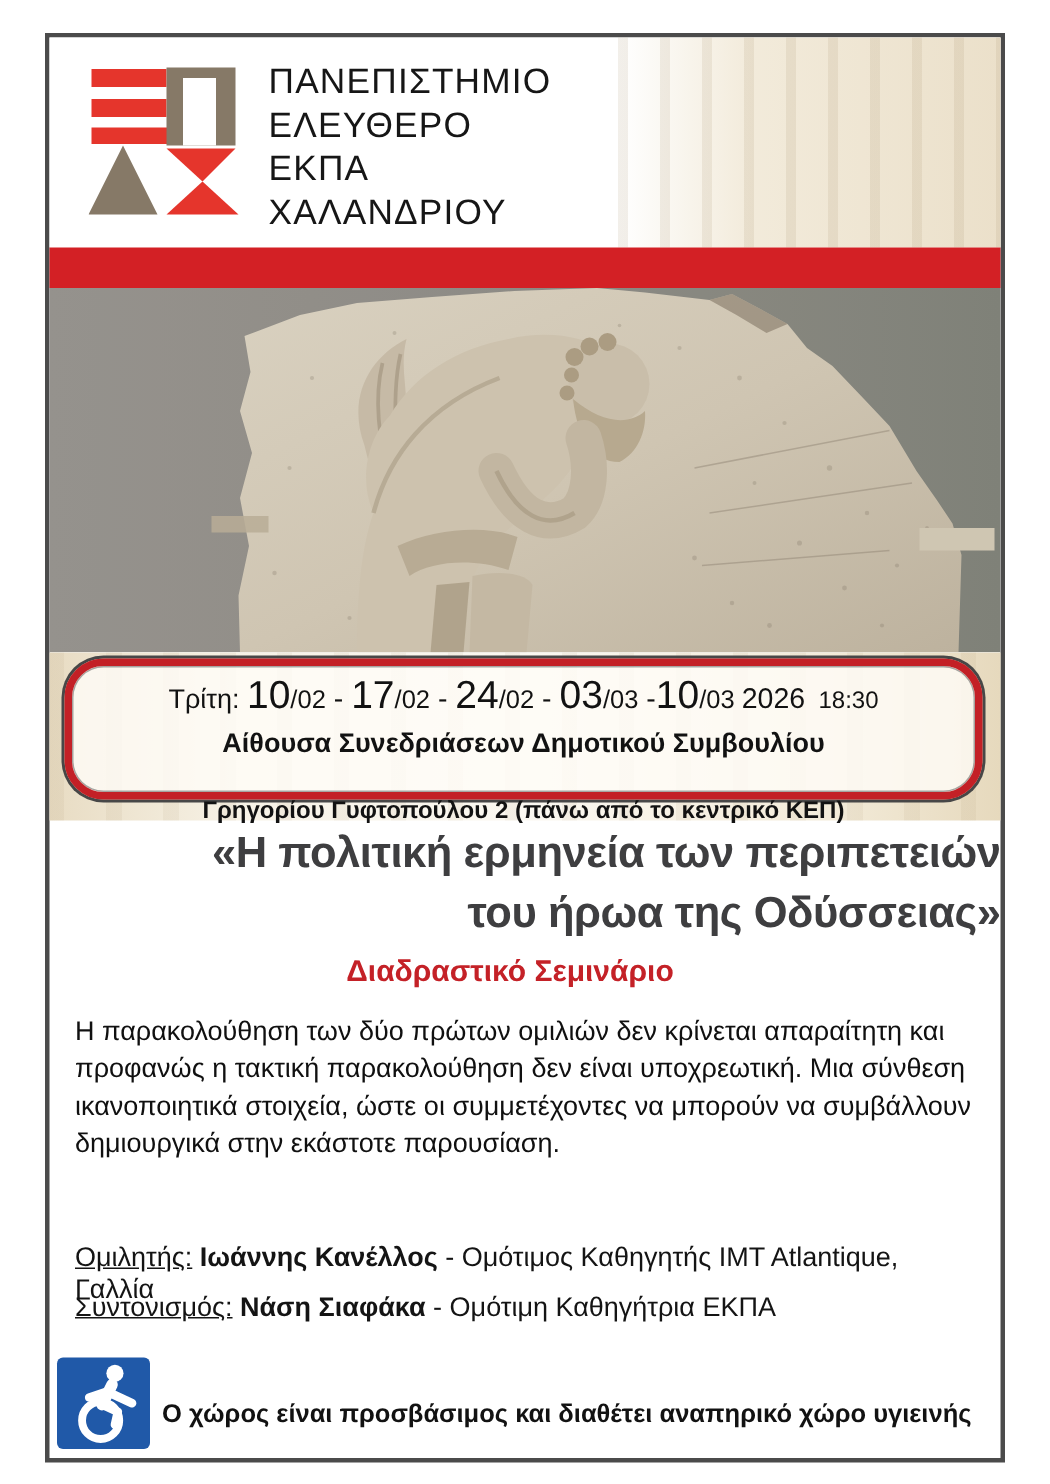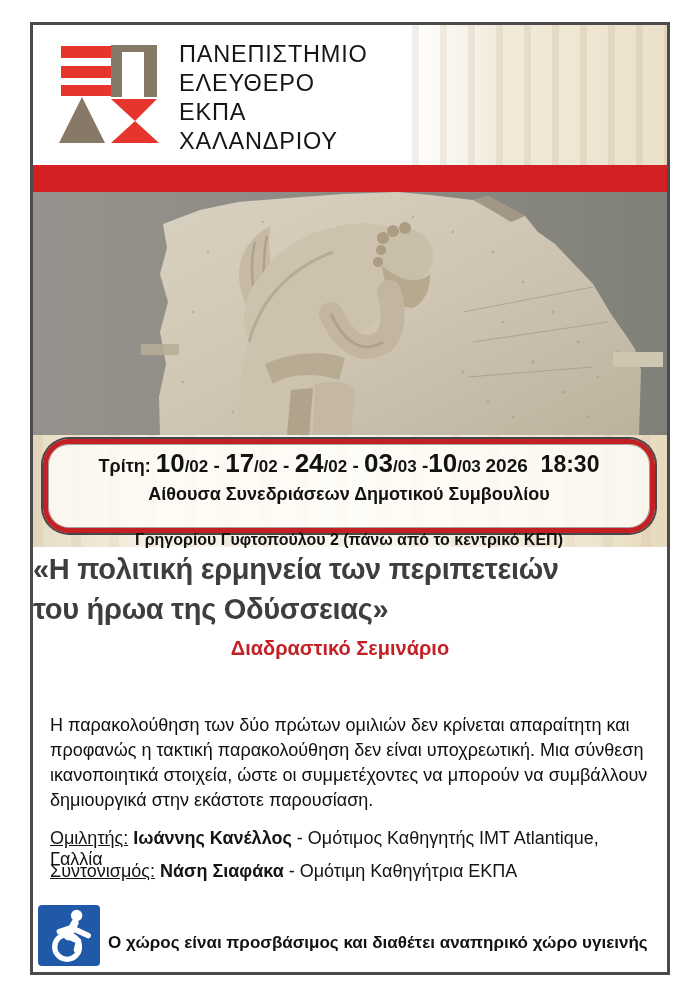--- a/index.html
+++ b/index.html
@@ -31,39 +31,39 @@
       background:linear-gradient(90deg,#e8dcc3,#f7f2e6 20%,#fbf8f1 50%,#f3ebd9 82%,#e6d9bd);}
   .banner-band::before{content:"";position:absolute;inset:0;
       background:repeating-linear-gradient(90deg,rgba(150,125,85,.14) 0 10px,rgba(255,255,255,0) 10px 38px);
       opacity:.55;}
   .date-banner{position:absolute;left:10px;top:4px;width:612px;height:94px;
       border:5px solid var(--banner-red,#c32026);border-radius:26px;
       background:rgba(255,253,247,.8);
       box-shadow:0 0 0 2px #474747, inset 0 0 0 1px rgba(80,80,80,.5);
       text-align:center;}
   .dates-line{margin-top:4px;white-space:pre;line-height:30px;}
-  .dates-line span{font-weight:700;color:#121212;}
+  .dates-line span{font-weight:400;color:#121212;}
   .seg-label{font-size:18px;}
   .seg-big{font-size:26px;}
   .seg-small{font-size:17px;}
   .seg-sep{font-size:19px;}
   .seg-year{font-size:19px;color:var(--year-gray,#58595b);}
-  .seg-time{font-size:23px;}
+  .seg-time{font-size:16px;}
   .venue1{font-weight:700;font-size:18px;line-height:24px;color:#121212;}
   .venue2{font-weight:700;font-size:16px;line-height:20px;color:#121212;margin-top:24px;}
 
   
-  .event-title{position:absolute;left:0;top:524px;width:634px;text-align:left;
+  .event-title{position:absolute;left:0;top:524px;width:634px;text-align:right;
       font-weight:700;font-size:29px;line-height:40px;letter-spacing:-.3px;
       color:var(--title-charcoal,#3e3e40);}
   .event-subtitle{position:absolute;left:0;top:612px;width:614px;text-align:center;
       font-weight:700;font-size:20px;color:var(--accent-red,#c42127);}
 
   
-  .description{position:absolute;left:17px;top:688px;width:604px;
+  .description{position:absolute;left:17px;top:650px;width:604px;
       font-size:18px;line-height:25px;color:#101010;}
 
   
   .person-row{position:absolute;left:17px;width:604px;font-size:18px;color:#141414;}
   .person-speaker{top:803px;}
   .person-coordinator{top:836px;}
   .person-label{text-decoration:underline;}
   .person-name{font-weight:700;margin:0 5px;}
 
   

